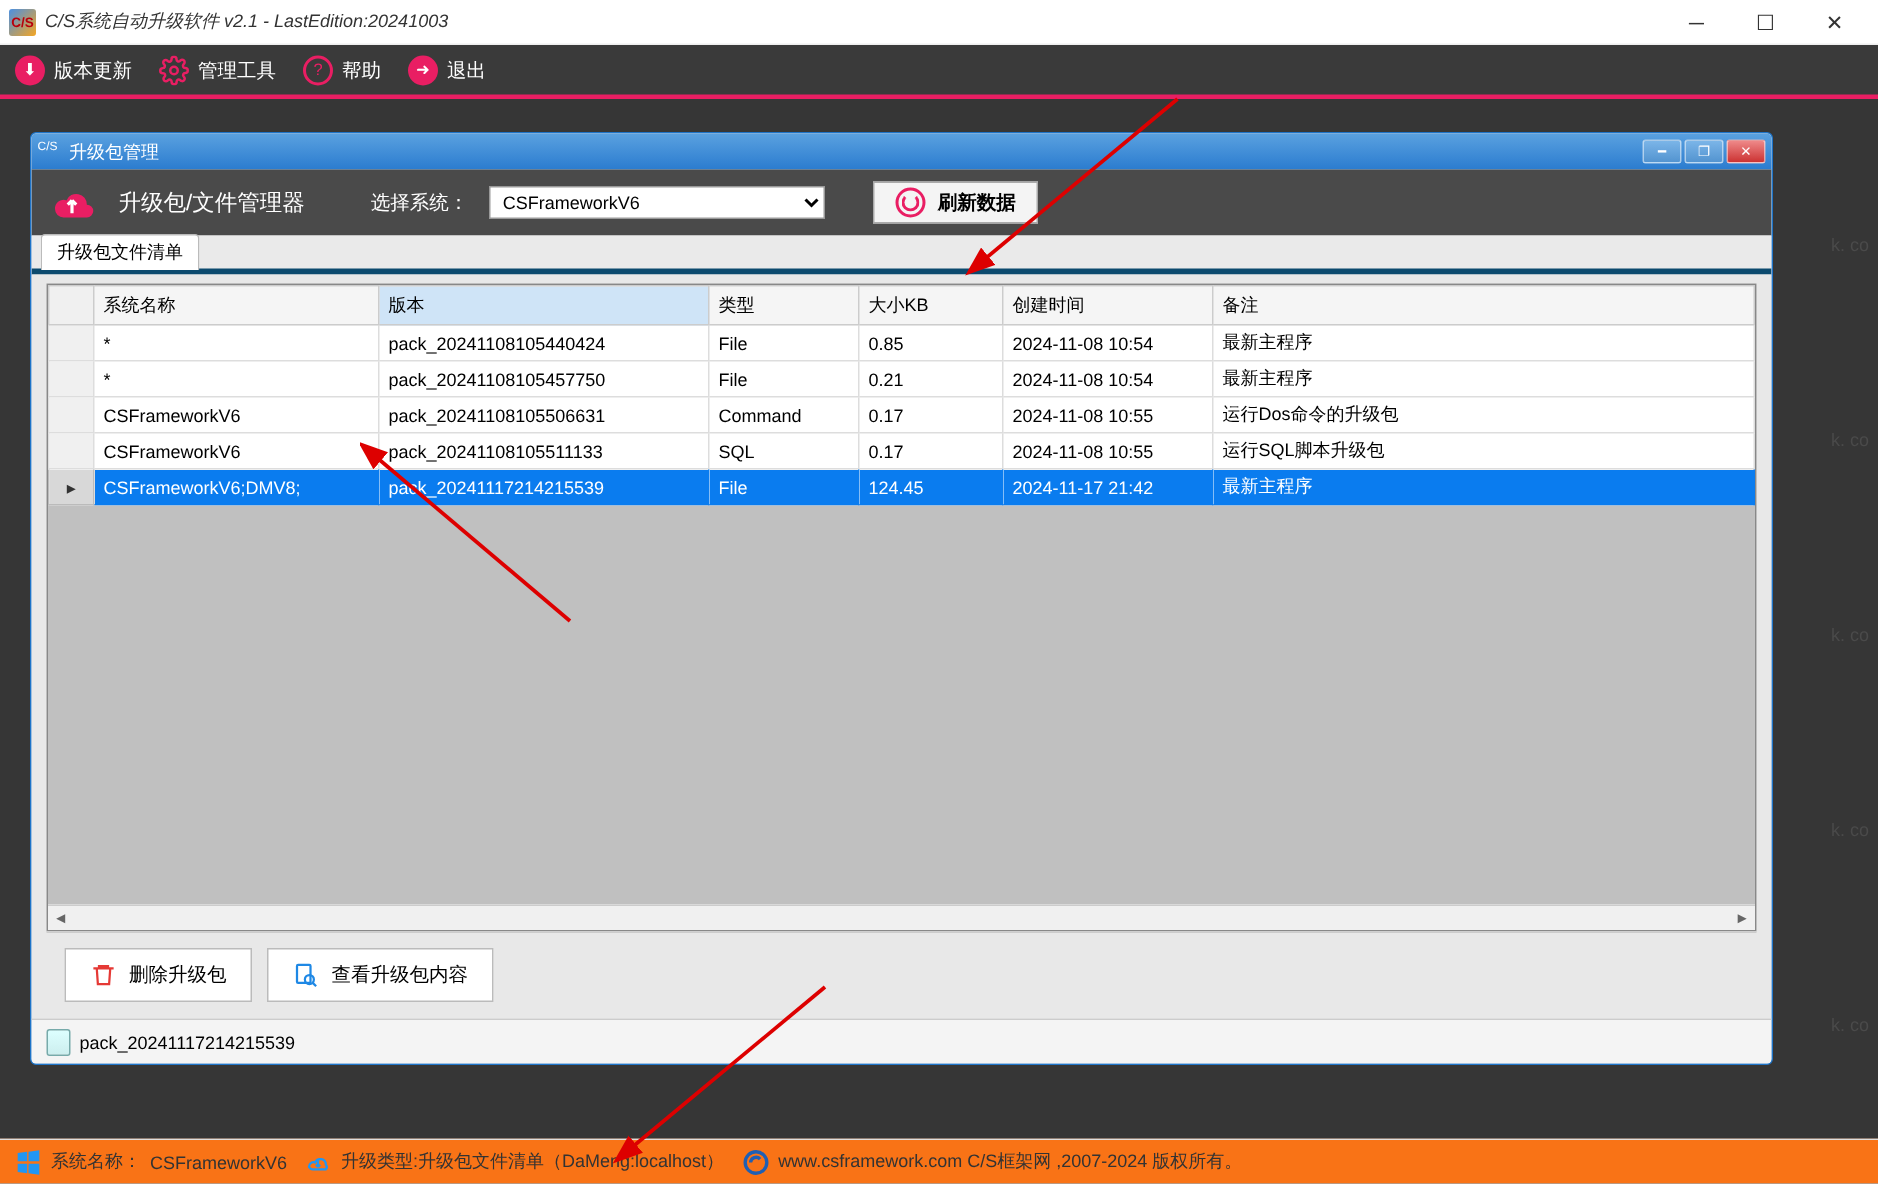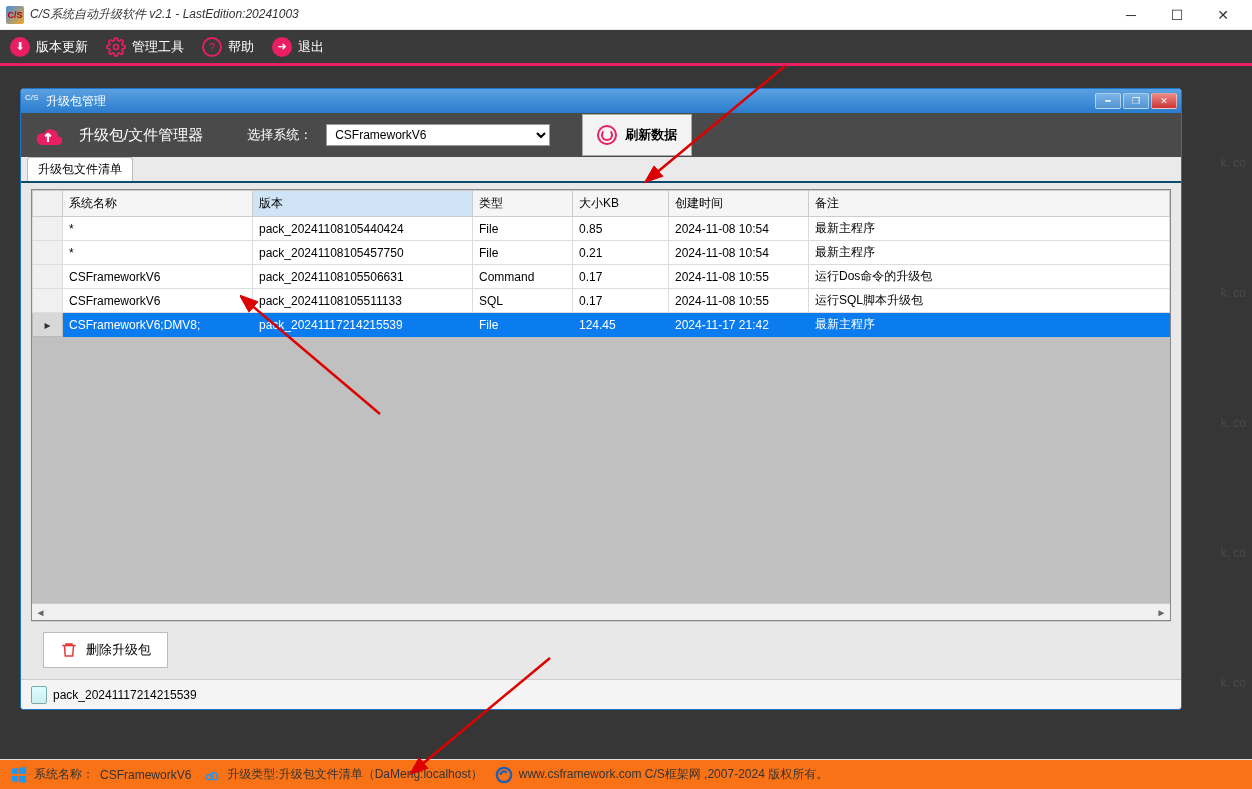--- a/index.html
+++ b/index.html
@@ -128,41 +128,41 @@
   color: #fff; font-size: 15px; font-weight: 500;
   margin-right: 30px;
 }
 .inner-header .lbl { color: #fff; font-size: 13px; }
 .inner-header select {
   width: 224px; height: 22px;
   background: #fff; border: 1px solid #999;
   font-size: 12px; padding: 0 4px;
 }
 .refresh-btn {
-  height: 42px; padding: 0 14px;
+  height: 28px; padding: 0 14px;
   background: #f4f4f4;
   border: 1px solid #aaa;
   display: flex; align-items: center; gap: 8px;
   cursor: pointer; font-size: 13px; font-weight: 600;
   margin-left: 18px;
 }
 .refresh-btn .ricon {
   width: 20px; height: 20px; border-radius: 50%;
   border: 2px solid #e91e63;
   display: flex; align-items: center; justify-content: center;
 }
 .refresh-btn .ricon::after {
   content: ""; width: 8px; height: 8px; border-radius: 50%;
   border: 2px solid #e91e63; border-top-color: transparent;
 }
 
 
 .tab-strip {
   height: 26px; background: #eaeaea;
-  border-bottom: 2px solid #0c4a6e;
+  border-bottom: 4px solid #0c4a6e;
   display: flex; align-items: center;
   padding: 0 6px;
 }
 .tab-strip .tab {
   background: #fff;
   border: 1px solid #bbb; border-bottom: none;
   padding: 3px 10px; font-size: 12px;
   border-radius: 3px 3px 0 0;
 }
 
@@ -428,20 +428,30 @@
 
         <div class="btn-row">
           <button class="action-btn">
             <span class="aicon trash">
               <svg viewBox="0 0 24 24" width="18" height="18" fill="none" stroke="currentColor" stroke-width="2">
                   <path d="M3 6h18M8 6V4h8v2M6 6l1 14h10l1-14"></path>
                 </svg>
             </span>
             <span>删除升级包</span>
           </button>
+          <button class="action-btn">
+            <span class="aicon search">
+              <svg viewBox="0 0 24 24" width="18" height="18" fill="none" stroke="currentColor" stroke-width="2">
+                  <rect x="4" y="3" width="12" height="16" rx="1"></rect>
+                  <circle cx="15" cy="16" r="4"></circle>
+                  <path d="M18 19l3 3"></path>
+                </svg>
+            </span>
+            <span>查看升级包内容</span>
+          </button>
         </div>
       </div>
 
       <div class="inner-status">
         <span class="doc-icon"></span>
         <span>pack_20241117214215539</span>
       </div>
 
     </div>
 

